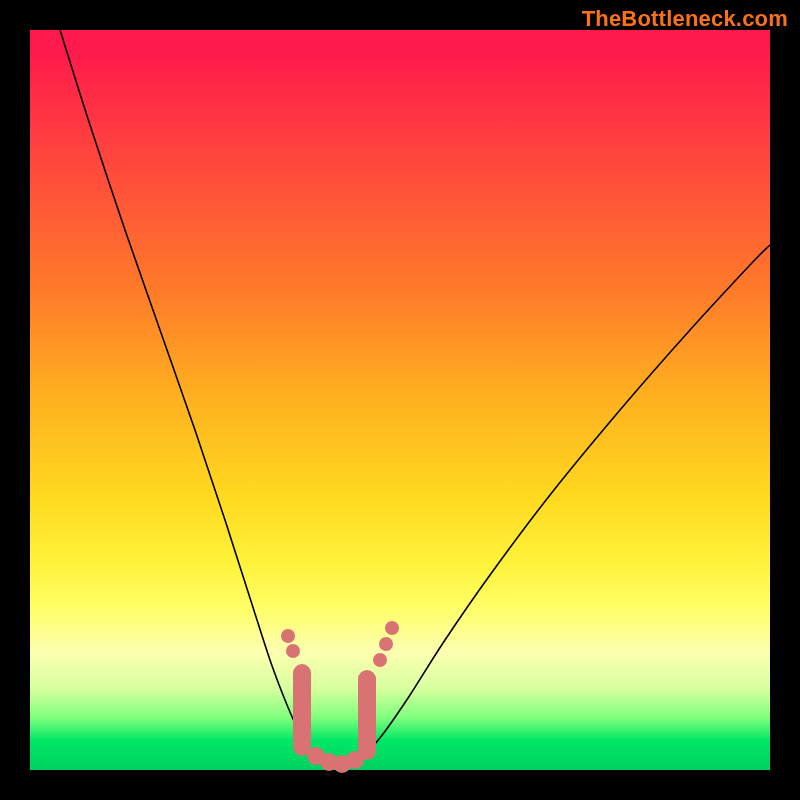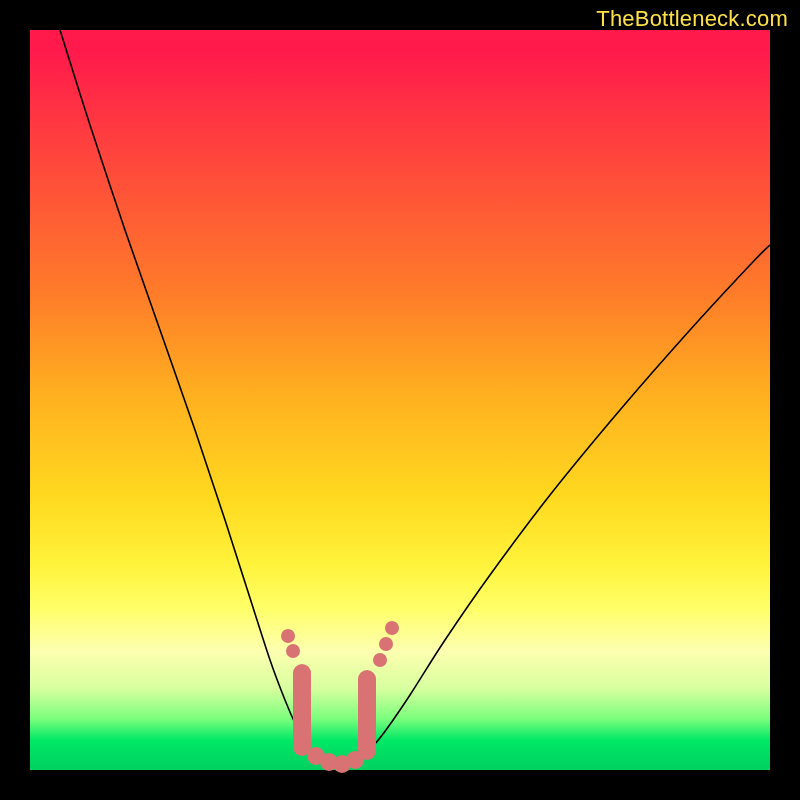--- a/index.html
+++ b/index.html
@@ -38,22 +38,22 @@
       #7dff7d 93%,
       #00e866 96%,
       #00d060 100%
     );
   }
   .watermark {
     position: absolute;
     top: 6px;
     right: 12px;
     font-size: 22px;
-    font-weight: 400;
-    color: #fde047;
+    font-weight: 700;
+    color: #f97316;
     letter-spacing: 0.2px;
     user-select: none;
   }
   svg.curve {
     position: absolute;
     left: 0;
     top: 0;
     width: 740px;
     height: 740px;
     overflow: visible;

